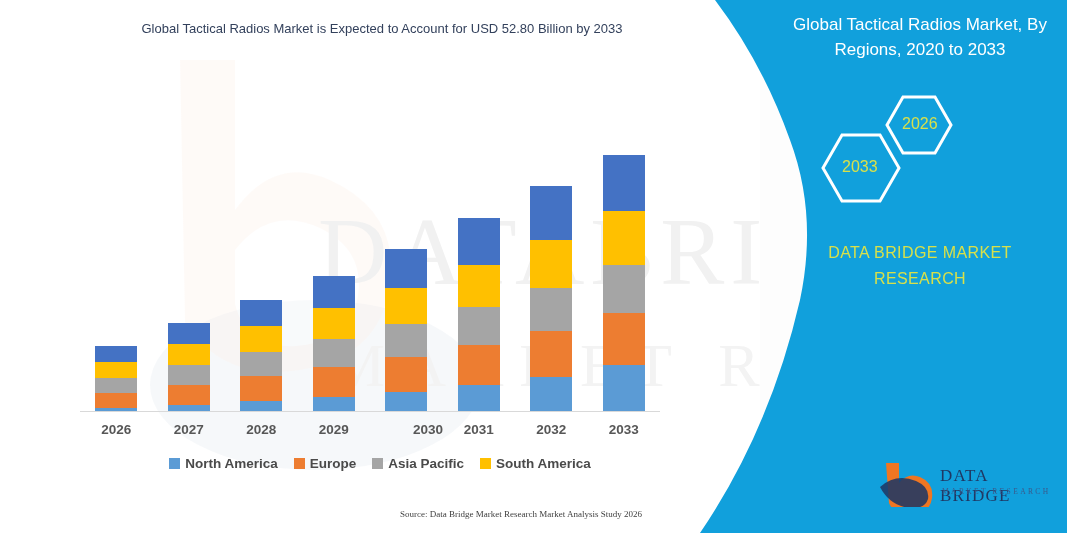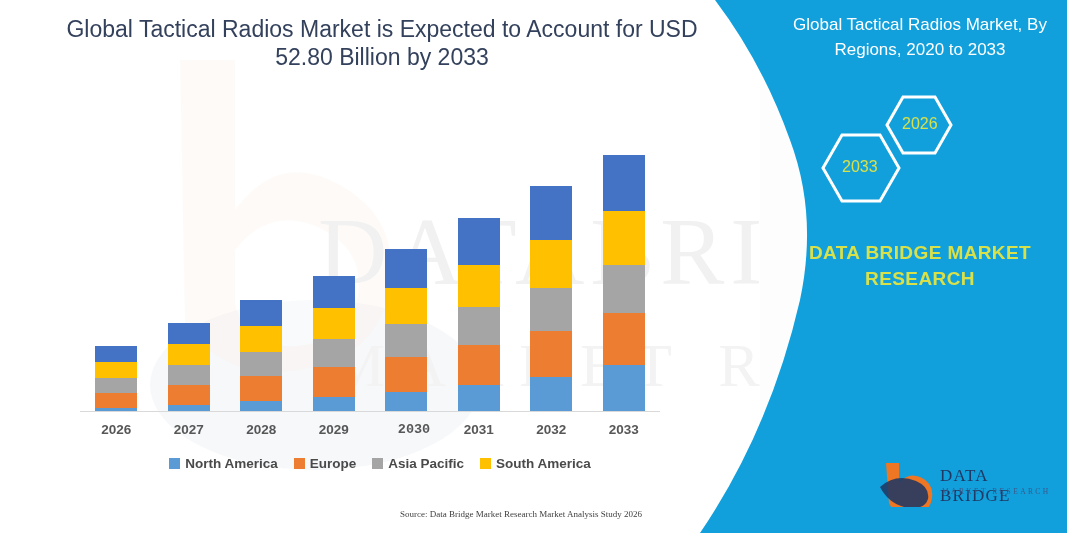--- a/index.html
+++ b/index.html
@@ -62,21 +62,21 @@
     background: #f4f7f9;
     opacity: .85;
     pointer-events: none;
   }
 
   #chart-title {
     position: absolute;
     left: 62px; top: 15px;
     width: 640px;
     text-align: center;
-    font-size: 23px;
+    font-size: 13px;
     line-height: 28px;
     color: #33415c;
     font-weight: 400;
   }
 
   
   #plot {
     position: absolute;
     left: 80px; top: 100px;
     width: 580px; height: 312px;
@@ -180,25 +180,24 @@
     position: absolute;
     font-size: 16px;
     color: #d8e04a;
     font-weight: 400;
   }
   #brand-line {
     position: absolute;
     left: 10px; top: 240px;
     width: 280px;
     text-align: center;
-    font-size: 19px;
+    font-size: 16px;
     line-height: 26px;
     color: #d8e04a;
     letter-spacing: .4px;
-    font-weight: bold;
   }
   #logo {
     position: absolute;
     left: 108px; top: 458px;
     width: 185px; height: 52px;
   }
   #logo-text {
     position: absolute;
     left: 62px; top: 8px;
     font-family: "Liberation Serif", serif;
@@ -309,21 +308,21 @@
             <div class="seg" style="height: 52px; background: rgb(237, 125, 49);"></div>
             <div class="seg" style="height: 46px; background: rgb(91, 155, 213);"></div>
           </div>
         </div>
       </div>
     <div id="xlabels-layer">
         <div class="x-label" style="left: 81.25px;">2026</div>
         <div class="x-label" style="left: 153.75px;">2027</div>
         <div class="x-label" style="left: 226.25px;">2028</div>
         <div class="x-label" style="left: 298.75px;">2029</div>
-        <div class="x-label" style="left: 379px; font-family: Liberation Mono, monospace;">2030</div>
+        <div class="x-label" style="left: 393px;">2030</div>
         <div class="x-label" style="left: 443.75px;">2031</div>
         <div class="x-label" style="left: 516.25px;">2032</div>
         <div class="x-label" style="left: 588.75px;">2033</div>
       </div>
 
     <div id="legend">
         <div class="legend-item">
           <span class="legend-swatch" style="background: rgb(91, 155, 213);"></span>
           <span class="legend-label">North America</span>
         </div>

